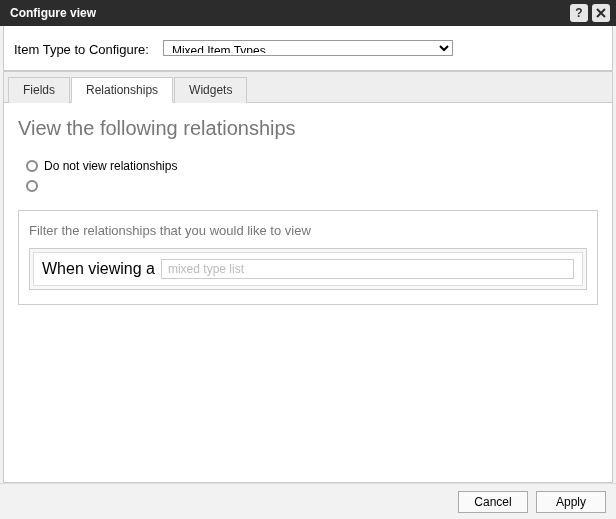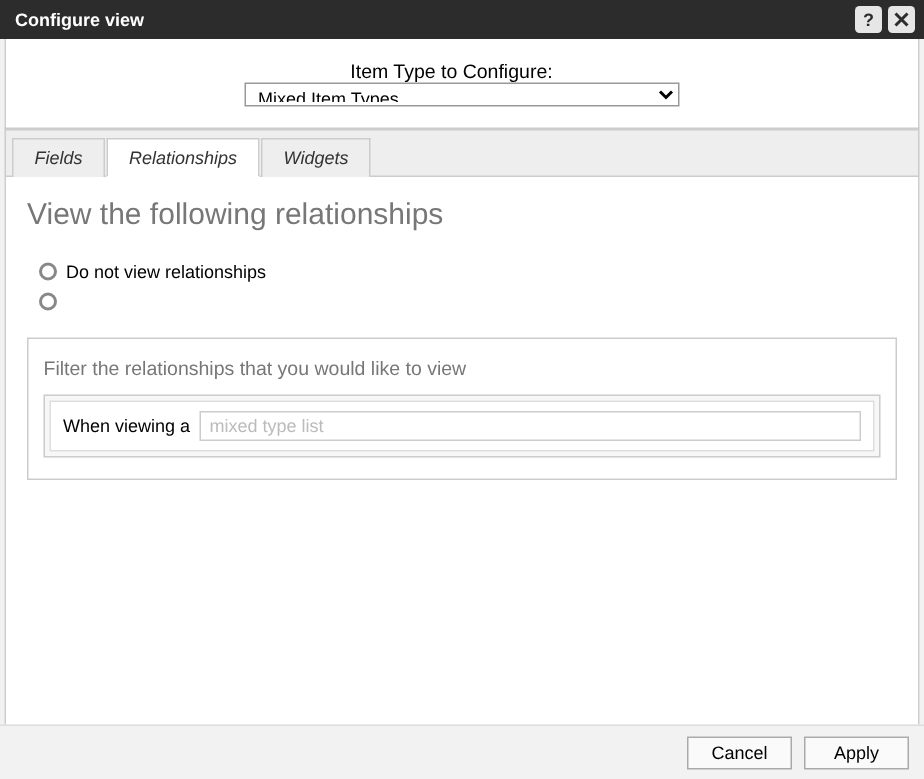--- a/index.html
+++ b/index.html
@@ -43,21 +43,20 @@
     background: #f2f2f2;
   }
   .topsection {
     background: #fff;
     border: 1px solid #ccc;
     border-top: none;
     margin: 0 3px;
     padding: 14px 10px 12px 10px;
     display: flex;
     align-items: center;
-    flex-direction: column;
   }
   .topsection .lbl {
     font-size: 13px;
     margin-right: 14px;
   }
   .select-wrap {
     position: relative;
     width: 290px;
   }
   .select-wrap select {
@@ -69,21 +68,20 @@
     background: #fff;
   }
   .tabsrow {
     display: flex;
     background: #eee;
     border: 1px solid #ccc;
     margin: 0 3px;
     padding-top: 4px;
     padding-left: 4px;
     gap: 0;
-    font-style: italic;
   }
   .tab {
     padding: 5px 14px;
     border: 1px solid #ccc;
     border-bottom: none;
     background: #eee;
     color: #333;
     font-size: 12px;
     margin-right: 1px;
     cursor: pointer;
@@ -153,21 +151,21 @@
   }
   .filterrow {
     border: 1px solid #ddd;
     background: #fff;
     padding: 6px 8px;
     display: flex;
     align-items: center;
   }
   .filterrow .pre {
     margin-right: 6px;
-    font-size: 12px;
+    font-size: 16px;
   }
   .filterrow input {
     flex: 1;
     border: 1px solid #ccc;
     background: #fff;
     height: 20px;
     padding: 2px 6px;
     font-size: 12px;
     color: #000;
   }

